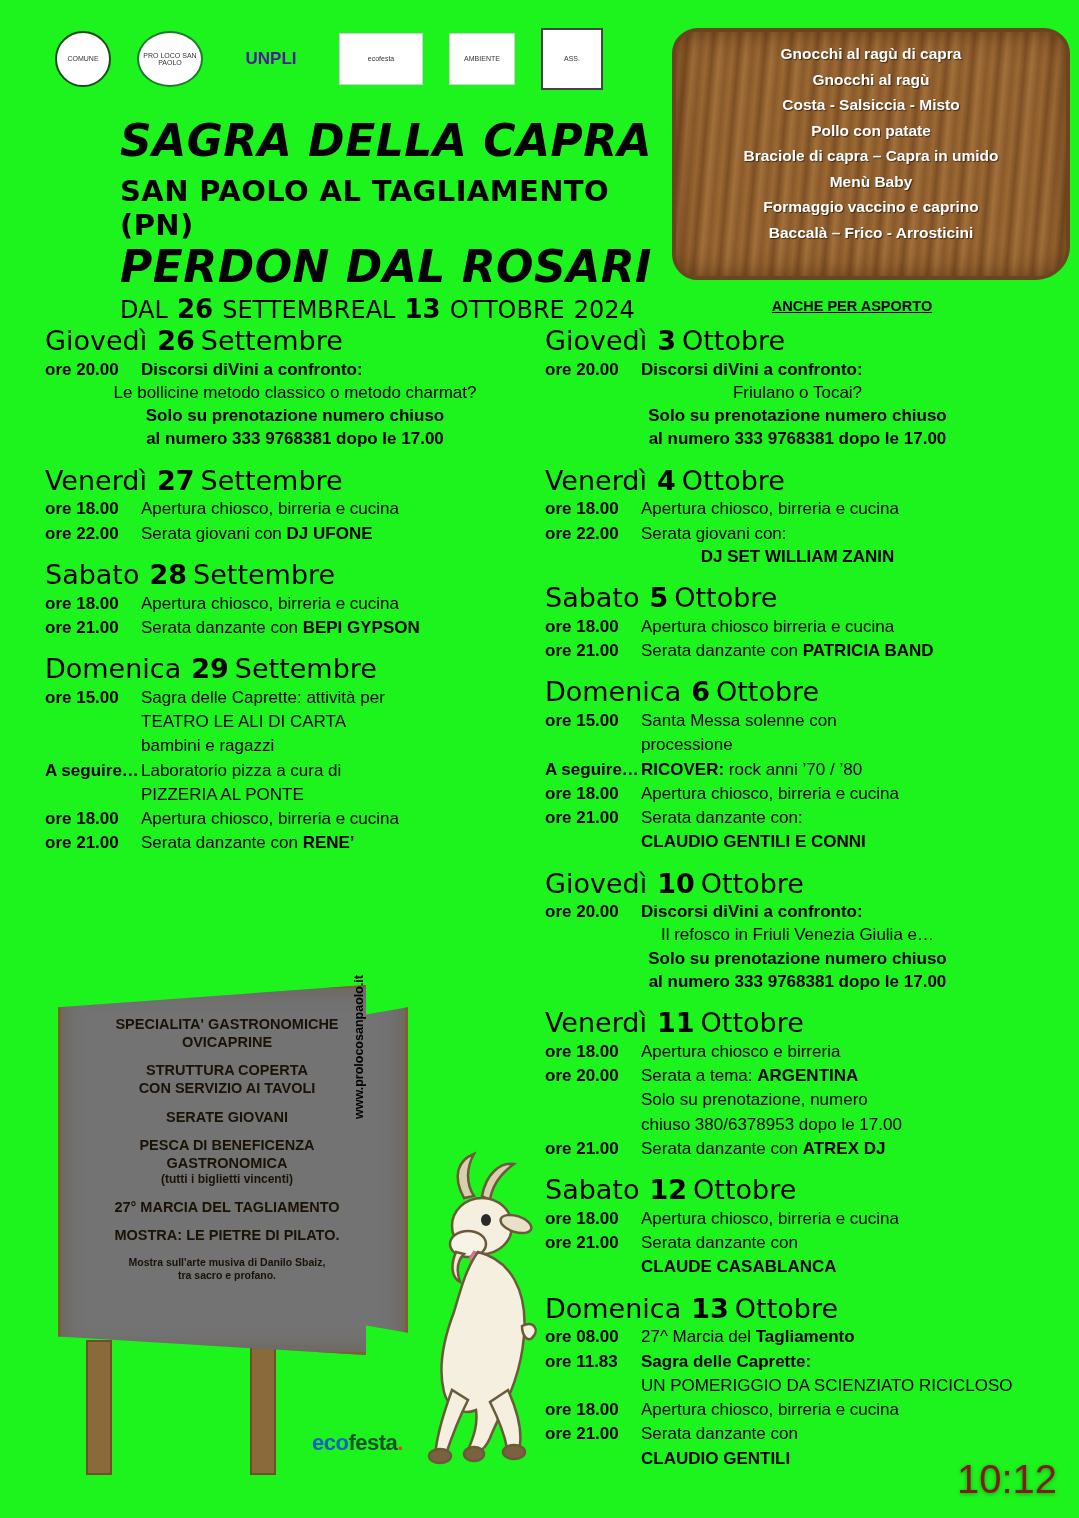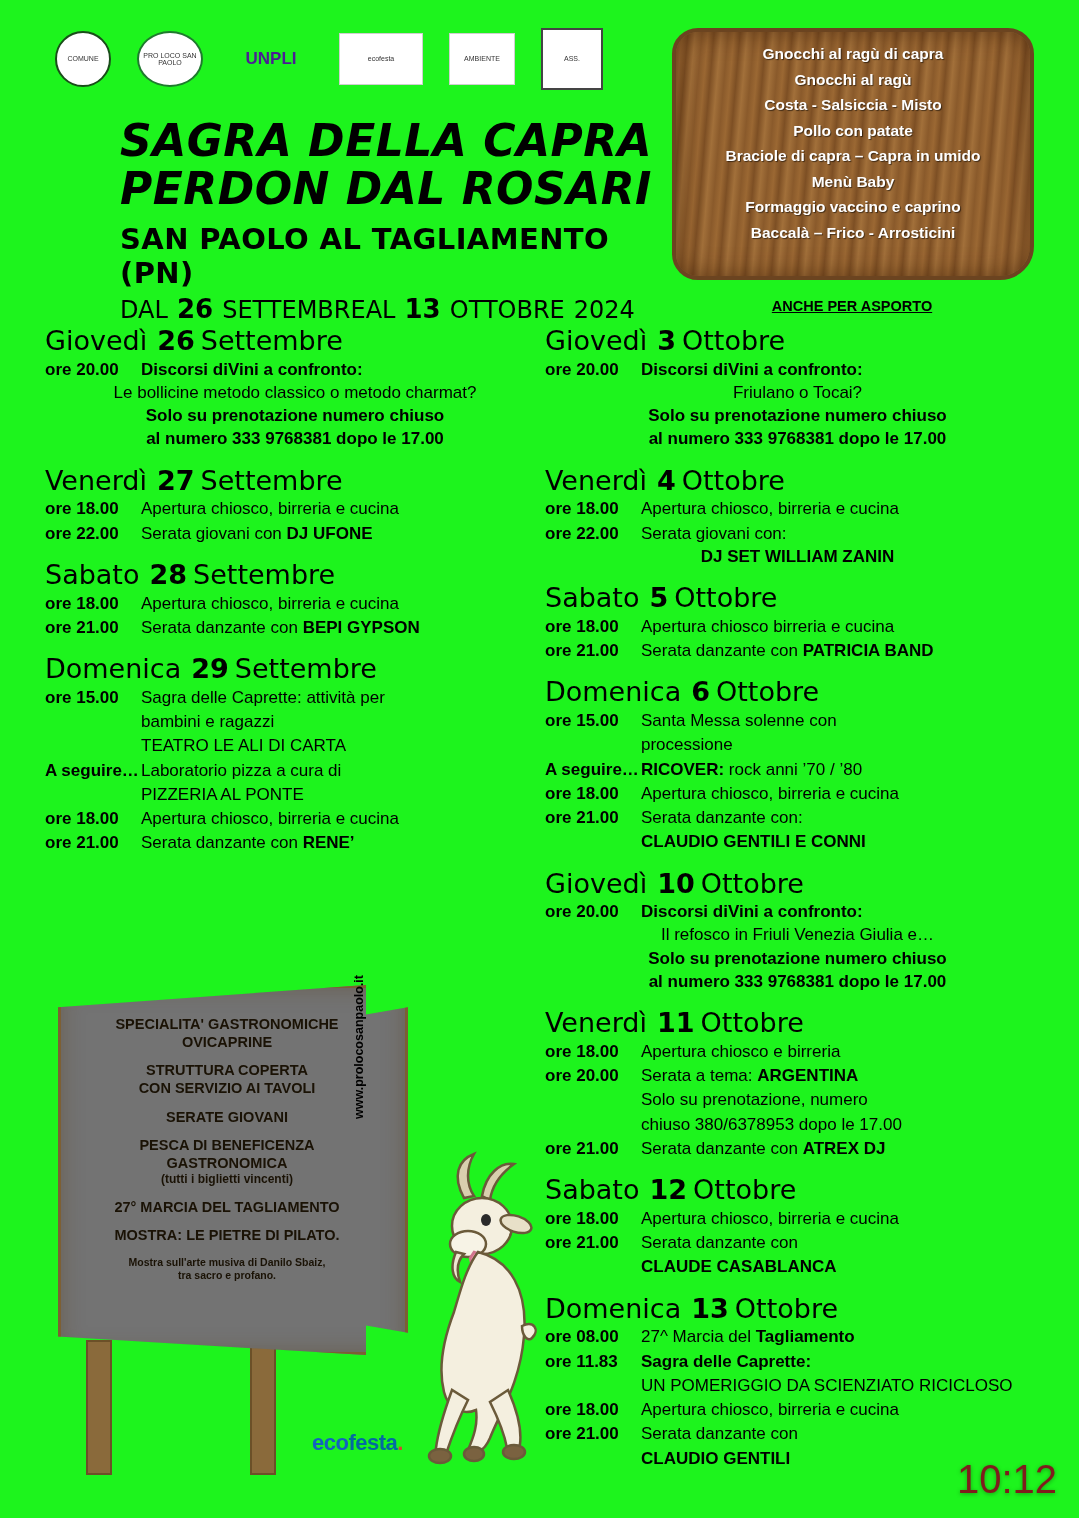--- a/index.html
+++ b/index.html
@@ -38,21 +38,21 @@
   #t2 { margin-top: 2px; }
   #t3 {
     font-family: "DejaVu Sans", sans-serif;
     font-weight: bold; font-size: 29px; margin-top: 10px; letter-spacing: 0.4px;
   }
   #dates { font-family: "DejaVu Sans", sans-serif; font-size: 26px; margin-top: 4px; font-weight: bold; }
   #dates .small { font-size: 24px; font-weight: normal; }
 
   
   #menu-board {
-    position: absolute; top: 28px; left: 672px; width: 362px; height: 252px;
+    position: absolute; top: 28px; left: 672px; width: 398px; height: 252px;
     background:
       repeating-linear-gradient(95deg, #8a5a2b 0px, #9b6833 6px, #7d4f24 12px, #a2703a 19px, #8a5a2b 26px);
     border: 4px solid #6b4420;
     border-radius: 26px 26px 34px 26px;
     box-shadow: inset 0 0 24px rgba(60,30,5,0.55);
     padding: 14px 10px 8px;
     text-align: center;
   }
   #menu-board .mi {
     color: #fff; font-weight: bold; font-size: 15.5px; line-height: 1.0;
@@ -108,21 +108,21 @@
   }
 
   
   #goat { position: absolute; left: 382px; top: 1140px; width: 190px; height: 330px; }
 
   
   #ecofesta {
     position: absolute; left: 312px; top: 1430px;
     font-size: 22px; font-weight: bold; color: #1461c0; letter-spacing: -0.5px;
   }
-  #ecofesta .e2 { color: #0369a1; }
+  #ecofesta .e2 { color: #14532d; }
   #ecofesta .dot { color: #e23b2e; }
 
   
   #clock {
     position: absolute; right: 22px; bottom: 16px;
     font-size: 40px; color: #7f1d1d; font-weight: normal;
     text-shadow: 0 1px 4px rgba(0,0,0,0.35);
     font-family: "Liberation Sans", sans-serif;
   }
 </style>
@@ -145,22 +145,22 @@
   <div class="logo l5">
       <span>AMBIENTE</span>
     </div>
   <div class="logo l6">
       <span>ASS.</span>
     </div>
 </div>
 
 <div id="title-block">
   <div id="t1">SAGRA DELLA CAPRA</div>
+  <div id="t3">SAN PAOLO AL TAGLIAMENTO (PN)</div>
   <div id="t2">PERDON DAL ROSARI</div>
-  <div id="t3">SAN PAOLO AL TAGLIAMENTO (PN)</div>
   <div id="dates">
     <span class="small">DAL</span>
     <span>26</span>
     <span class="small">SETTEMBRE</span><span class="small">AL</span>
     <span>13</span>
     <span class="small">OTTOBRE</span>
     <span class="small">2024</span>
   </div>
 </div>
 
@@ -210,25 +210,25 @@
       </div>
     </div>
     <div class="day">
       <div class="dayhead"><span class="dow">Domenica</span><span class="dnum">29</span><span class="mon">Settembre</span></div>
       <div class="row">
         <div class="time">ore 15.00</div>
         <div class="txt">Sagra delle Caprette: attività per</div>
       </div>
       <div class="row">
         <div class="time"></div>
+        <div class="txt">TEATRO LE ALI DI CARTA</div>
+      </div>
+      <div class="row">
+        <div class="time"></div>
         <div class="txt">bambini e ragazzi</div>
-      </div>
-      <div class="row">
-        <div class="time"></div>
-        <div class="txt">TEATRO LE ALI DI CARTA</div>
       </div>
       <div class="row">
         <div class="time">A seguire…</div>
         <div class="txt">Laboratorio pizza a cura di</div>
       </div>
       <div class="row">
         <div class="time"></div>
         <div class="txt">PIZZERIA AL PONTE</div>
       </div>
       <div class="row">

